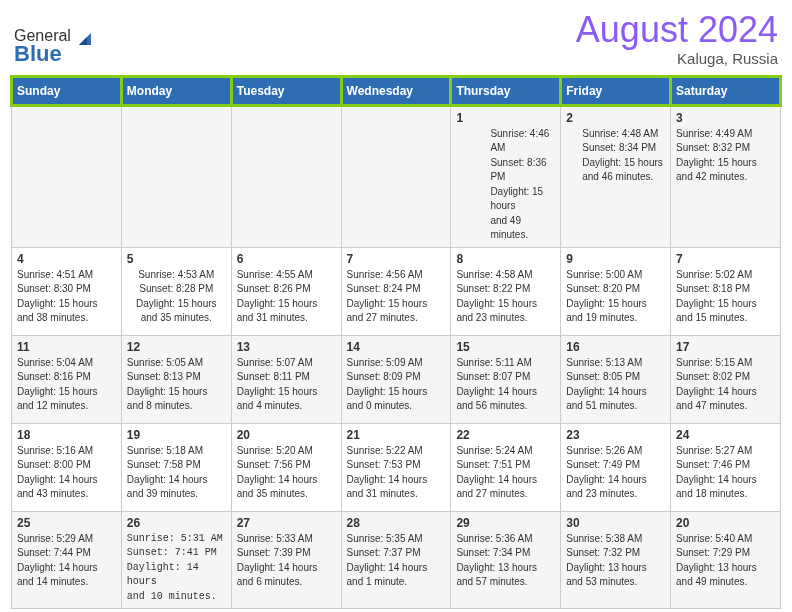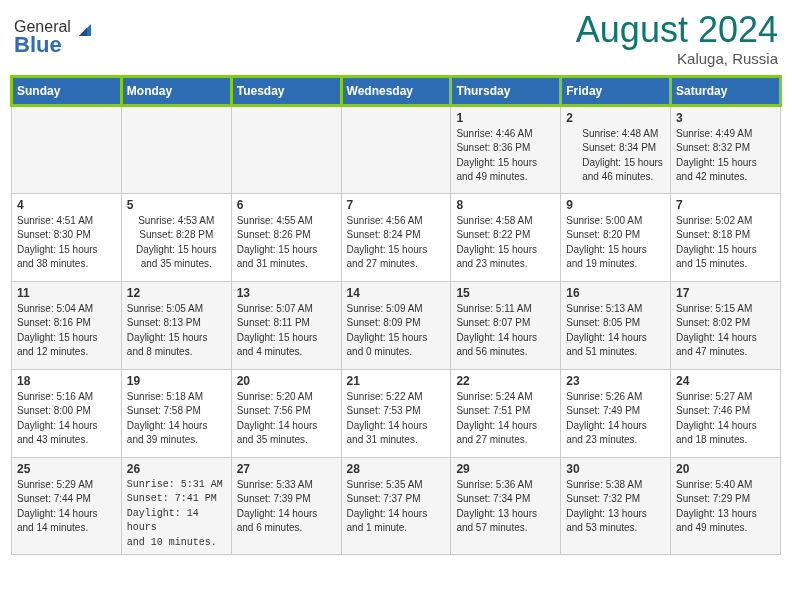--- a/index.html
+++ b/index.html
@@ -6,39 +6,39 @@
     body {
       font-family: Arial, sans-serif;
       background: #fff;
       width: 792px;
       min-height: 612px;
       padding: 10px;
     }
     .header {
       display: flex;
       justify-content: space-between;
-      align-items: center;
+      align-items: flex-end;
       margin-bottom: 8px;
       padding: 0 4px;
       gap: 41px;
     }
     .logo {
       display: flex;
       flex-direction: column;
       align-items: flex-start;
     }
     .logo-general { color: #333; }
     .logo-blue { color: #2e6db4; }
     .title-area {
       text-align: right;
     }
     .month-title {
       font-size: 36px;
       font-weight: normal;
-      color: #0f766e;
+      color: #8b5cf6;
       line-height: 1.1;
     }
     .location {
       font-size: 15px;
       color: #555;
     }
     table {
       width: 100%;
       border-collapse: collapse;
       table-layout: fixed;
@@ -115,21 +115,21 @@
       </tr>
   </thead>
   <tbody id="calendar-body">
   <tr>
         <td class="empty-cell"></td>
         <td class="empty-cell"></td>
         <td class="empty-cell"></td>
         <td class="empty-cell"></td>
         <td>
           <span class="day-number">1</span>
-          <div class="day-info" style="white-space: pre-line;">Sunrise: 4:46 AM
+          <div class="day-info" style="white-space: pre-line; margin-left: 34px;">Sunrise: 4:46 AM
 Sunset: 8:36 PM
 Daylight: 15 hours
 and 49 minutes.</div>
         </td>
         <td>
           <span class="day-number">2</span>
           <div class="day-info" style="white-space: pre-line; margin-left: 16px;">Sunrise: 4:48 AM
 Sunset: 8:34 PM
 Daylight: 15 hours
 and 46 minutes.</div>

